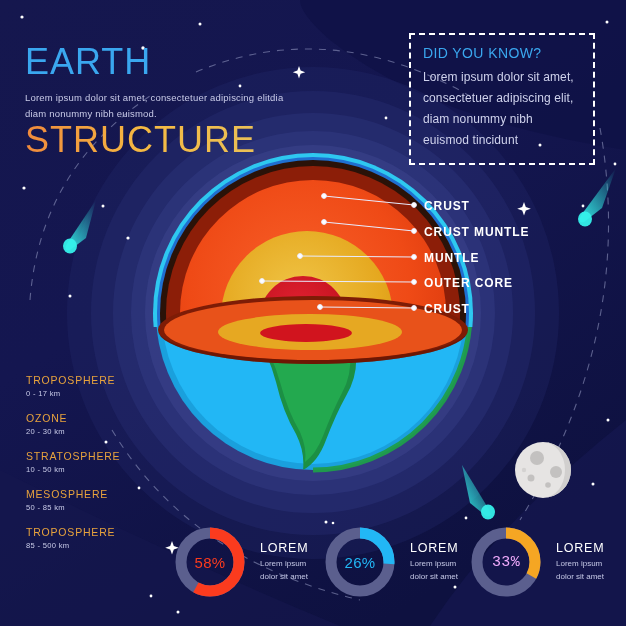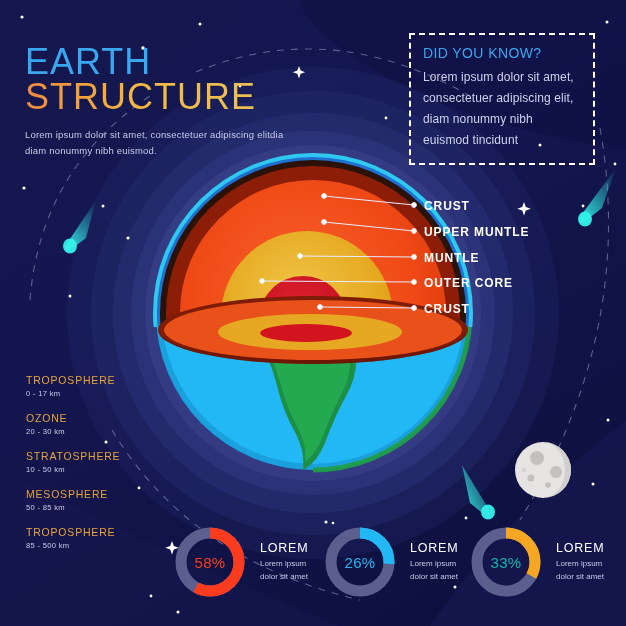--- a/index.html
+++ b/index.html
@@ -224,32 +224,32 @@
       <circle cx="262" cy="281" r="2.4"></circle>
         <circle cx="414" cy="282" r="2.4"></circle>
       <line x1="320" y1="307" x2="414" y2="308"></line>
       <circle cx="320" cy="307" r="2.4"></circle>
         <circle cx="414" cy="308" r="2.4"></circle>
     </g>
   </svg>
 
   <div class="abs" id="title-block">
     <div id="main-title">EARTH</div>
+    <div id="title-desc">Lorem ipsum dolor sit amet, consectetuer adipiscing elitdia diam nonummy nibh euismod.</div>
     <div id="sub-title">STRUCTURE</div>
-    <div id="title-desc">Lorem ipsum dolor sit amet, consectetuer adipiscing elitdia diam nonummy nibh euismod.</div>
   </div>
 
   <div class="abs" id="dyk-box">
     <div id="dyk-title">DID YOU KNOW?</div>
     <div id="dyk-text">Lorem ipsum dolor sit amet, consectetuer adipiscing elit, diam nonummy nibh euismod tincidunt</div>
   </div>
 
   <div id="callout-labels">
       <div class="abs callout-label" style="left: 424px; top: 199px;">CRUST</div>
-      <div class="abs callout-label" style="left: 424px; top: 225px;">UPPER MUNTLE</div>
+      <div class="abs callout-label" style="left: 424px; top: 225px;">CRUST MUNTLE</div>
       <div class="abs callout-label" style="left: 424px; top: 251px;">MUNTLE</div>
       <div class="abs callout-label" style="left: 424px; top: 276px;">OUTER CORE</div>
       <div class="abs callout-label" style="left: 424px; top: 302px;">CRUST</div>
     </div>
 
   <div class="abs" id="atmos-list">
       <div class="atmos-item">
         <div class="atmos-name">TROPOSPHERE</div>
         <div class="atmos-range">0 - 17 km</div>
       </div>
@@ -297,21 +297,21 @@
           <div class="stat-title">LOREM</div>
           <div class="stat-desc"><span>Lorem ipsum</span><br><span>dolor sit amet</span></div>
         </div>
       </div>
       <div class="stat" style="left: 468px;">
         <div class="donut">
           <svg viewBox="0 0 76 76">
             <circle cx="38" cy="38" r="29" fill="none" stroke="#5b5f8e" stroke-width="11"></circle>
             <circle cx="38" cy="38" r="29" fill="none" stroke="#f5a623" stroke-width="11" stroke-linecap="butt" transform="rotate(-90 38 38)" stroke-dasharray="60.13 122.08"></circle>
           </svg>
-          <div class="donut-pct" style="color: #14b8a6;">33%</div>
+          <div class="donut-pct" style="color: #f0abfc; font-family: Liberation Mono, monospace;">33%</div>
         </div>
         <div class="stat-text">
           <div class="stat-title">LOREM</div>
           <div class="stat-desc"><span>Lorem ipsum</span><br><span>dolor sit amet</span></div>
         </div>
       </div>
     </div>
 
 </div>
 

